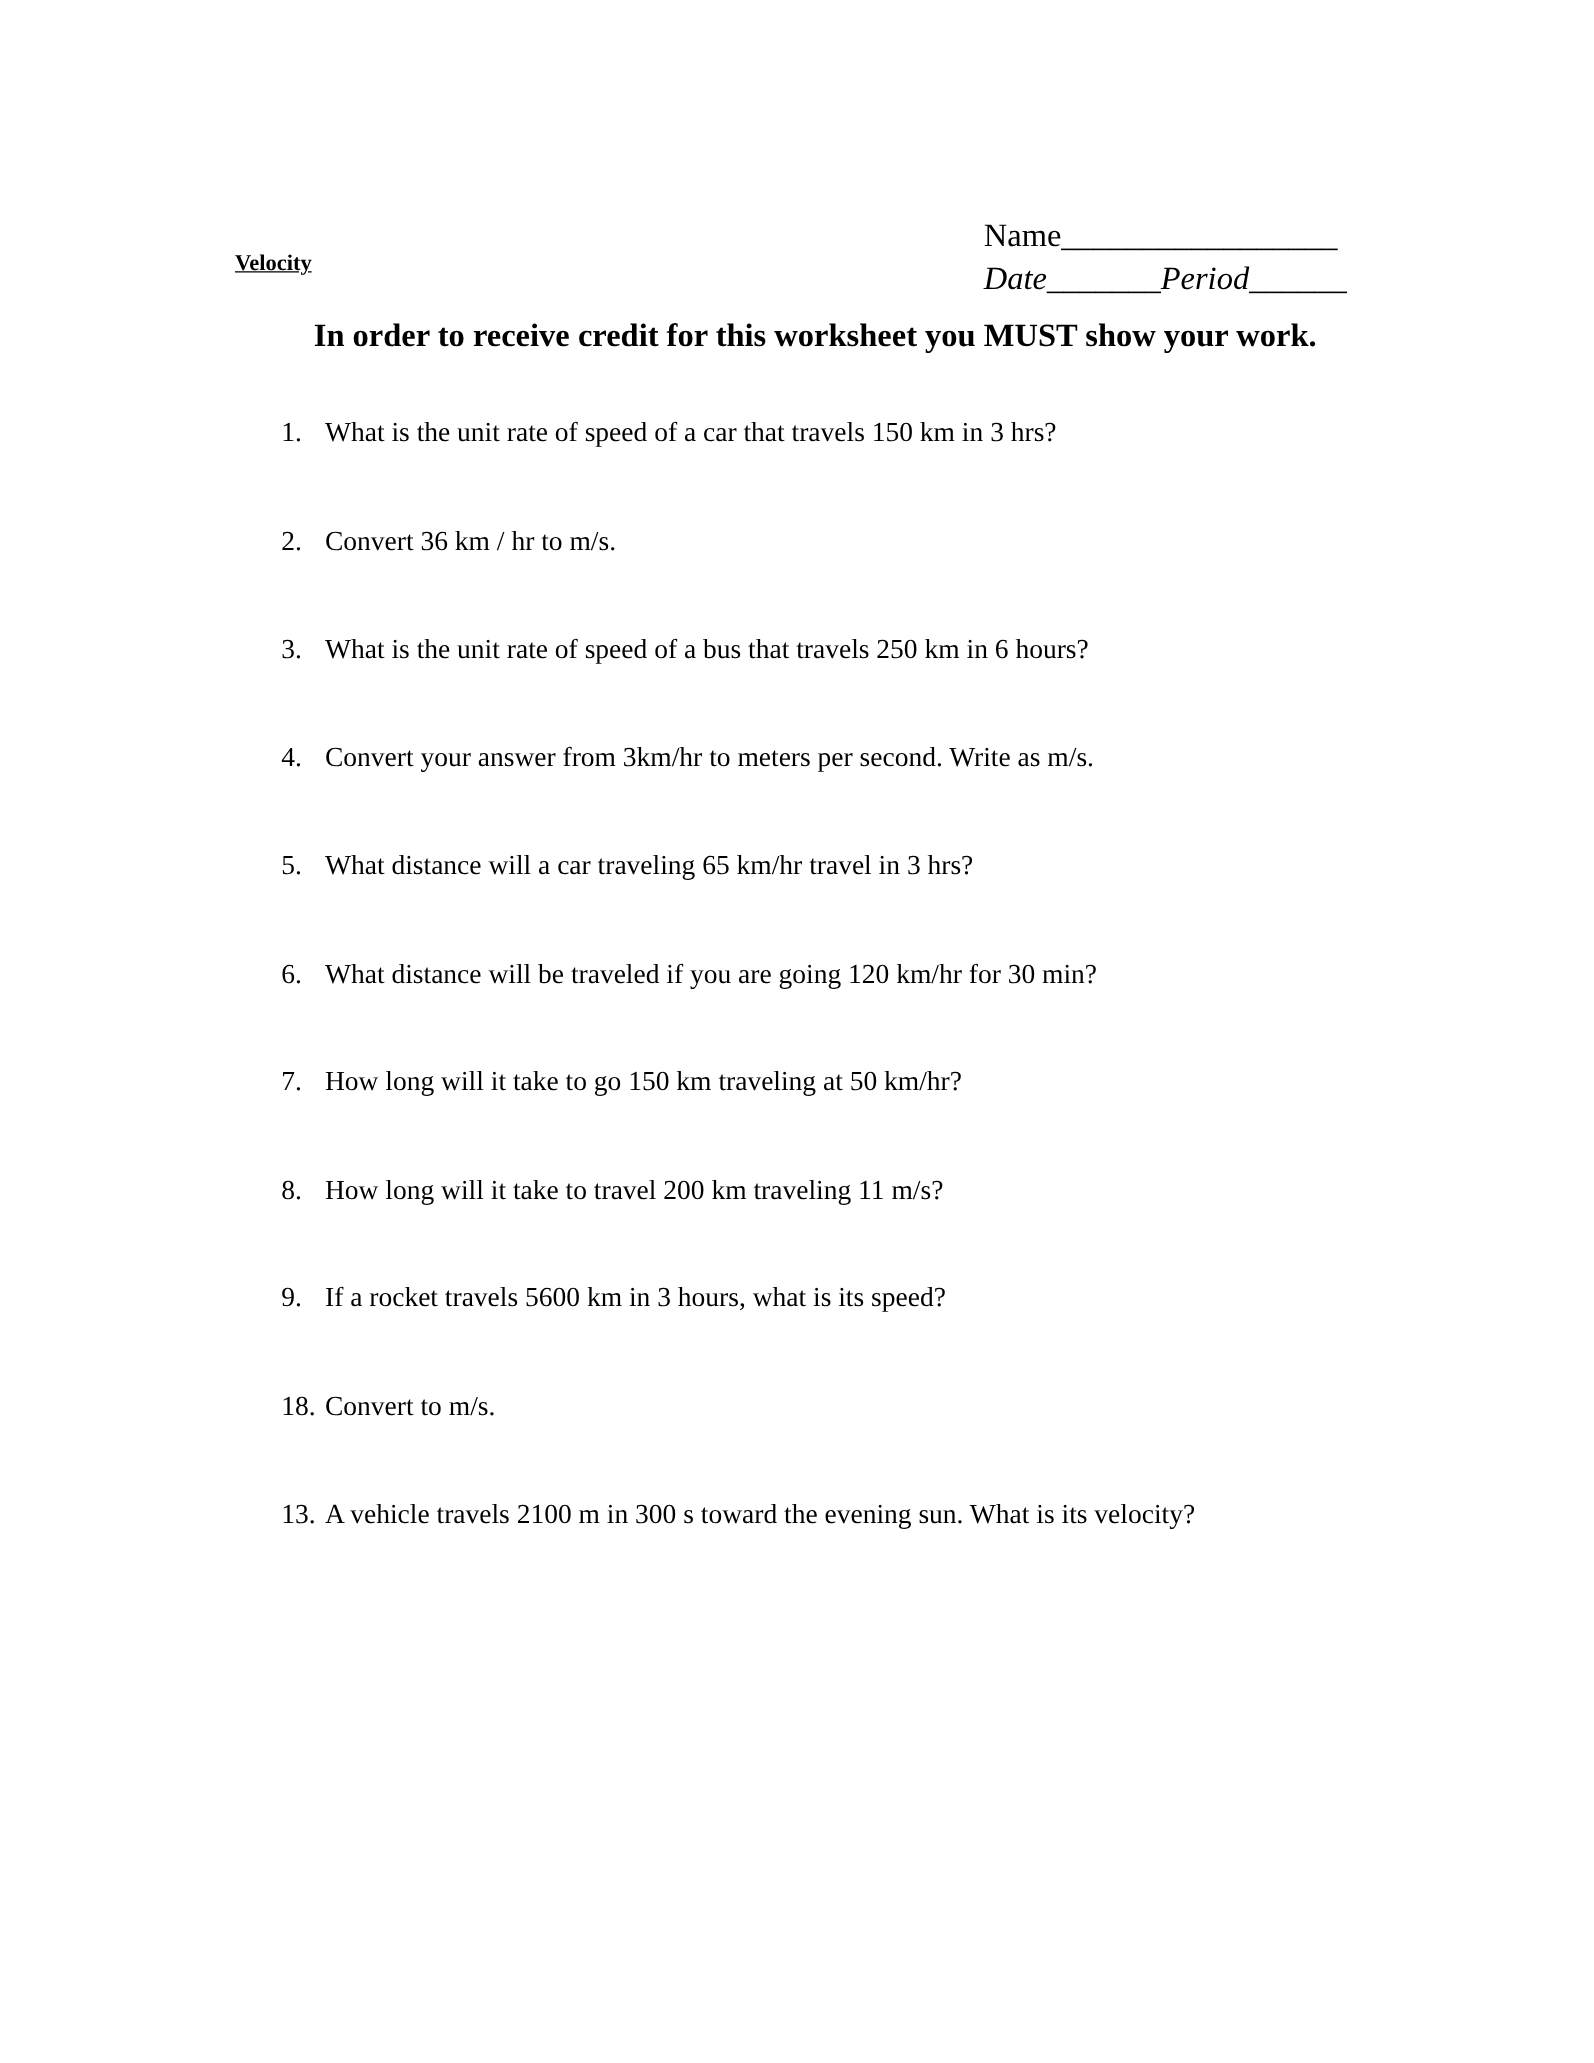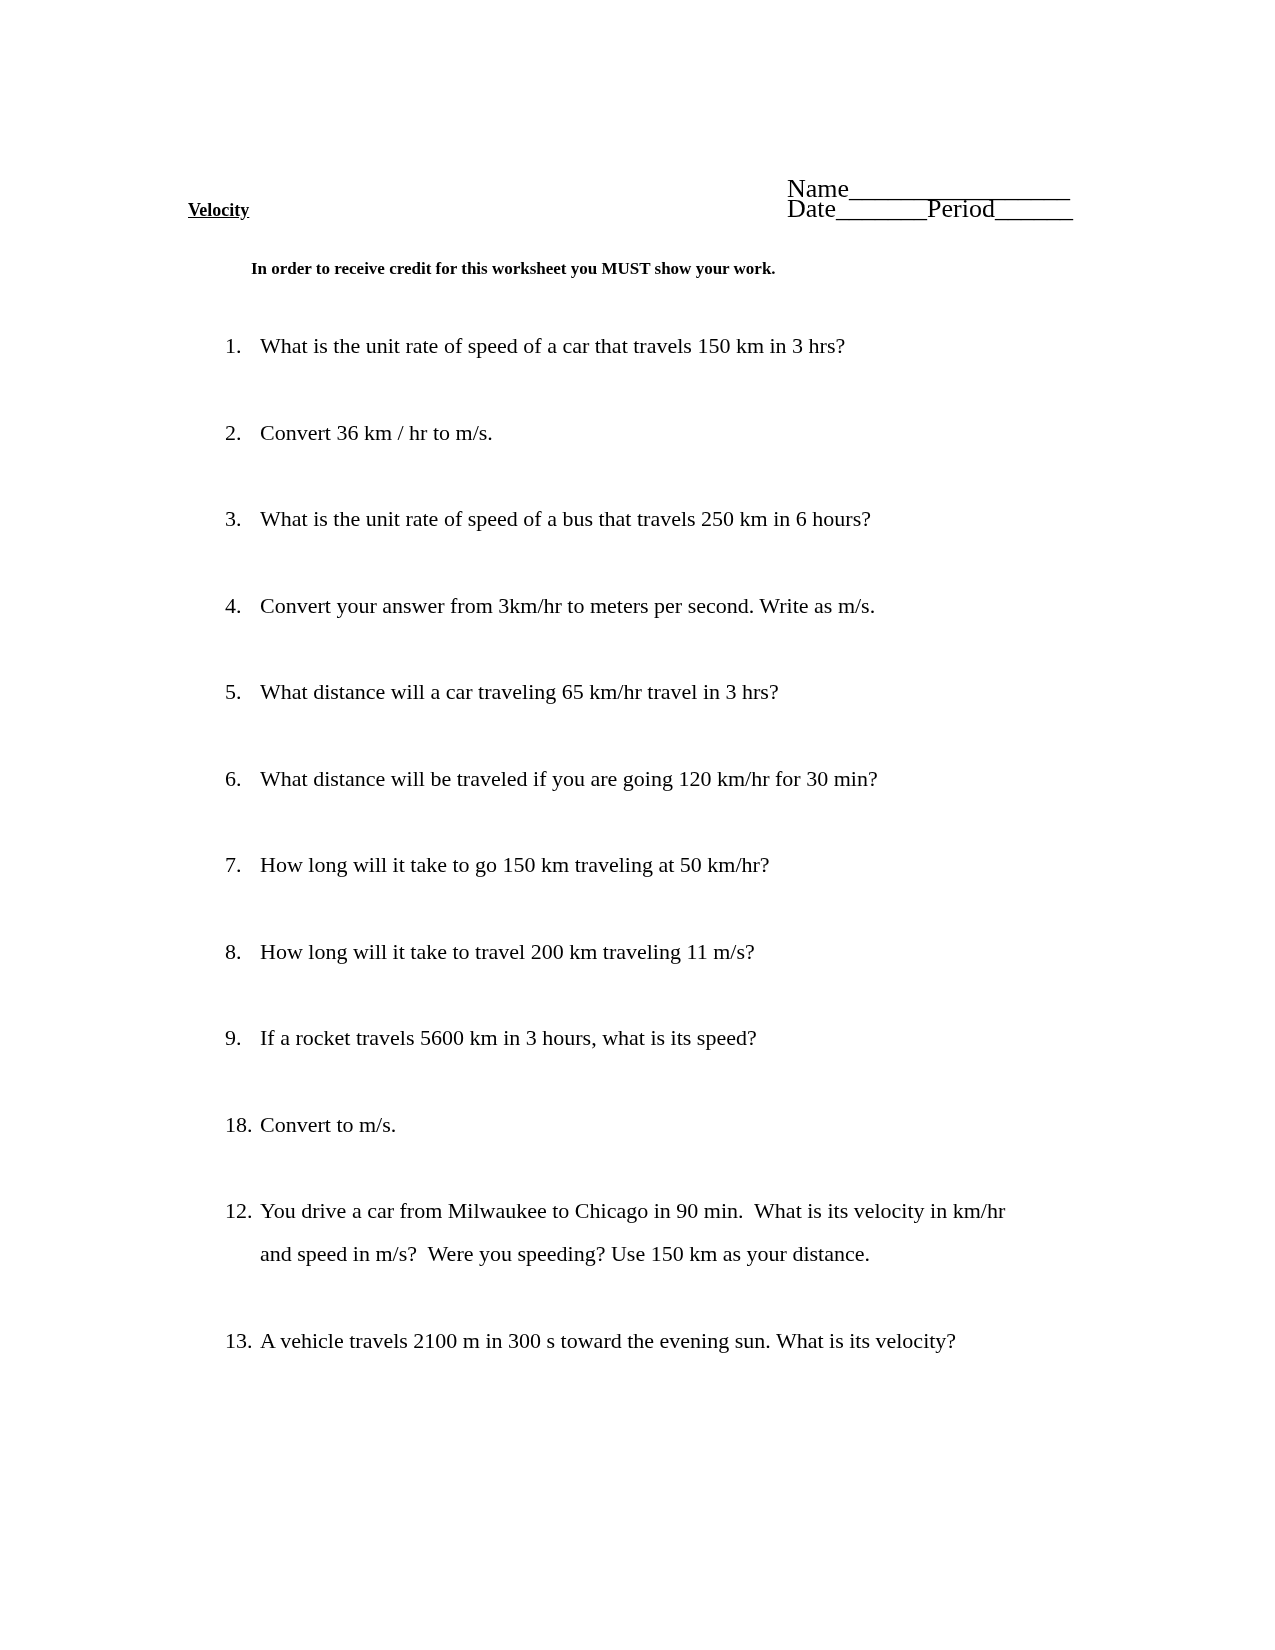--- a/index.html
+++ b/index.html
@@ -12,35 +12,35 @@
     font-family: "Liberation Serif", "DejaVu Serif", serif;
     overflow: hidden;
   }
   .hdr-line {
     position: absolute;
     font-size: 26px;
     line-height: 33px;
     white-space: pre;
   }
   #name-line { left: 787px; top: 172px; }
-  #date-line { left: 787px; top: 192px; }
+  #date-line { left: 787px; top: 206px; font-style: italic; }
   .doc-title {
     position: absolute;
     left: 188px;
     top: 194px;
     font-size: 18px;
     font-weight: bold;
     line-height: 33px;
     text-decoration: underline;
   }
   .instruction {
     position: absolute;
     left: 251px;
     top: 252px;
-    font-size: 17px;
+    font-size: 26px;
     font-weight: bold;
     line-height: 33px;
     white-space: pre;
   }
   .questions {
     position: absolute;
     left: 225px;
     top: 324px;
     width: 830px;
   }
@@ -102,22 +102,18 @@
     </div>
     <div class="q-row">
       <div class="q-num">9.</div>
       <div class="q-text">If a rocket travels 5600 km in 3 hours, what is its speed?</div>
     </div>
     <div class="q-row">
       <div class="q-num">18.</div>
       <div class="q-text">Convert to m/s.</div>
     </div>
     <div class="q-row">
-      <div class="q-num">12.</div>
-      <div class="q-text">You drive a car from Milwaukee to Chicago in 90 min.  What is its velocity in km/hr and speed in m/s?  Were you speeding? Use 150 km as your distance.</div>
-    </div>
-    <div class="q-row">
       <div class="q-num">13.</div>
       <div class="q-text">A vehicle travels 2100 m in 300 s toward the evening sun. What is its velocity?</div>
     </div>
   </div>
 
 </div>
 
 </body></html>

